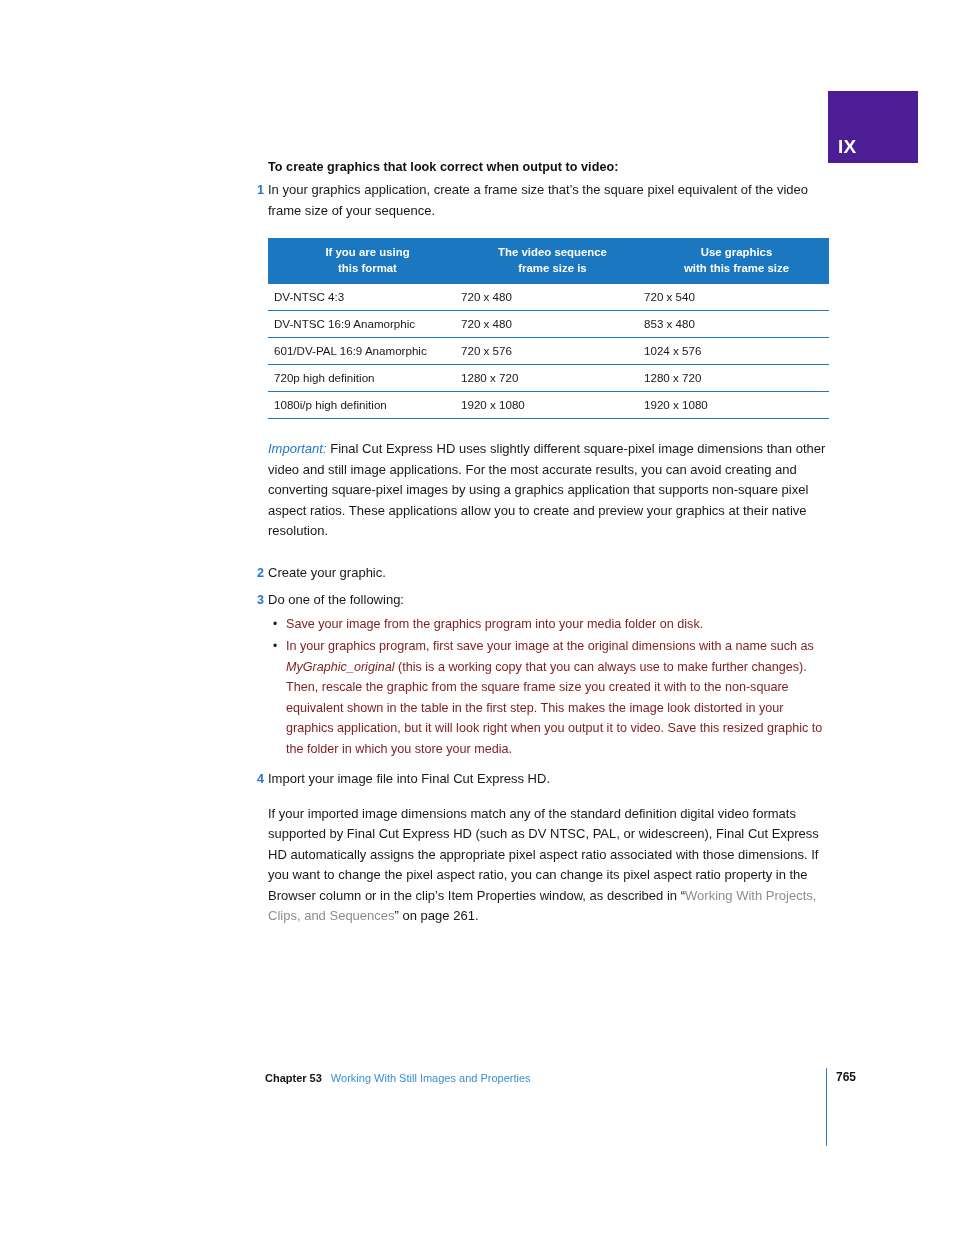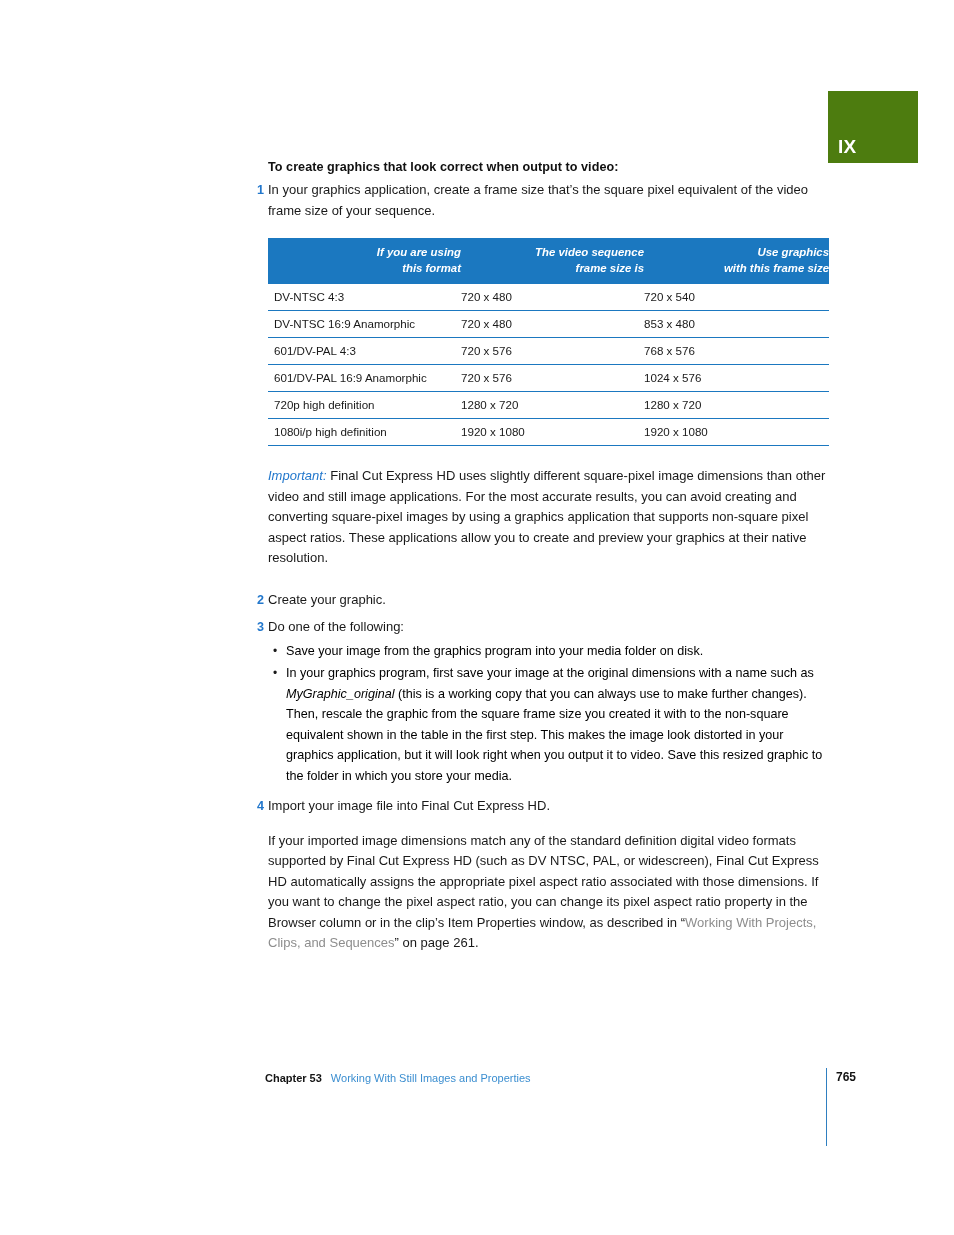--- a/index.html
+++ b/index.html
@@ -16,21 +16,21 @@
     -webkit-font-smoothing: antialiased;
   }
 
   
   .part-tab {
     position: absolute;
     left: 828px;
     top: 91px;
     width: 90px;
     height: 72px;
-    background: #4d7c0f;
+    background: #4c1d95;
   }
   .part-tab-label {
     position: absolute;
     left: 10px;
     bottom: 7px;
     color: #ffffff;
     font-size: 19px;
     font-weight: bold;
     letter-spacing: 0.3px;
     line-height: 1;
@@ -116,25 +116,24 @@
   table.fmt {
     border-collapse: collapse;
     width: 561px;
     table-layout: fixed;
   }
   table.fmt thead th {
     background: #1b78c0;
     color: #ffffff;
     font-size: 11.4px;
     font-weight: bold;
-    text-align: right;
+    text-align: center;
     padding: 7px 0 8px 0;
     line-height: 15.5px;
     vertical-align: top;
-    font-style: italic;
   }
   table.fmt thead th .hl1 { display: block; }
   table.fmt thead th .hl2 { display: block; }
 
   table.fmt tbody td {
     font-size: 11.6px;
     color: #191919;
     padding: 5px 0 5px 0;
     border-bottom: 1px solid #1b78c0;
     line-height: 16px;
@@ -152,21 +151,21 @@
     list-style: none;
     margin: 3px 0 0 0;
     padding: 0;
   }
   ul.bullets > li {
     position: relative;
     padding-left: 14px;
     margin-bottom: 2px;
     font-size: 12.6px;
     line-height: 20.5px;
-    color: #000000;
+    color: #7f1d1d;
   }
   ul.bullets > li::before {
     content: "\2022";
     position: absolute;
     left: 1px;
     top: 0;
     color: #191919;
     font-size: 12px;
   }
 
@@ -249,25 +248,20 @@
             <td class="c0">DV-NTSC 4:3</td>
             <td class="c1">720 x 480</td>
             <td class="c2">720 x 540</td>
           </tr>
           <tr>
             <td class="c0">DV-NTSC 16:9 Anamorphic</td>
             <td class="c1">720 x 480</td>
             <td class="c2">853 x 480</td>
           </tr>
           <tr>
-            <td class="c0">601/DV-PAL 4:3</td>
-            <td class="c1">720 x 576</td>
-            <td class="c2">768 x 576</td>
-          </tr>
-          <tr>
             <td class="c0">601/DV-PAL 16:9 Anamorphic</td>
             <td class="c1">720 x 576</td>
             <td class="c2">1024 x 576</td>
           </tr>
           <tr>
             <td class="c0">720p high definition</td>
             <td class="c1">1280 x 720</td>
             <td class="c2">1280 x 720</td>
           </tr>
           <tr>

